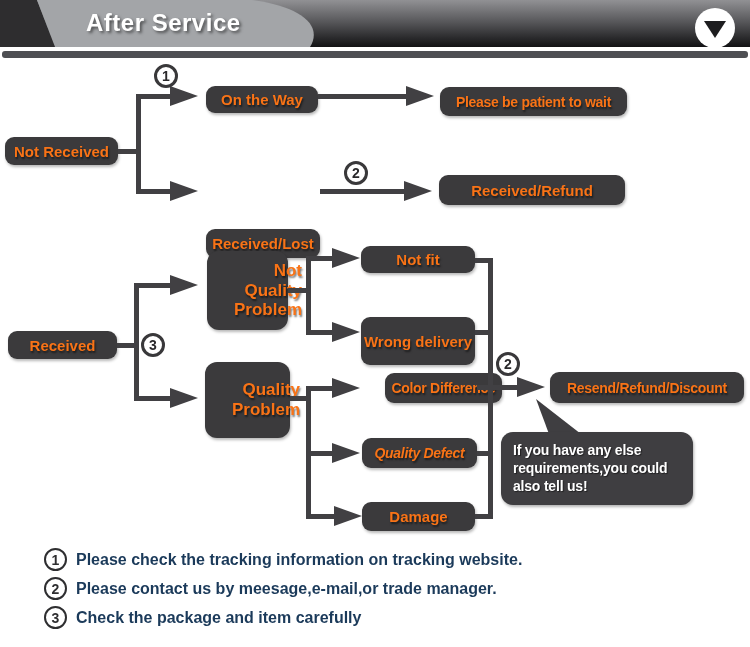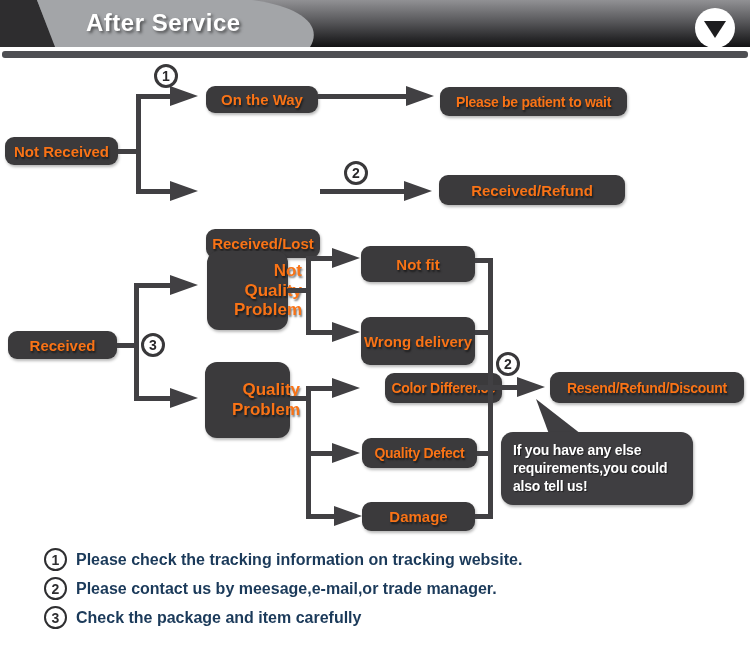--- a/index.html
+++ b/index.html
@@ -100,33 +100,33 @@
 
   <div class="hline" style="left:134px;top:396px;width:38px;height:5px;"></div>
   <div class="arrow" style="left:170px;top:388px;"></div>
   <div class="node multi" style="left:205px;top:362px;width:85px;height:76px;">Quality
 Problem</div>
 
   <div class="hline" style="left:288px;top:288px;width:22px;height:5px;"></div>
   <div class="vline" style="left:306px;top:256px;width:5px;height:78px;"></div>
   <div class="hline" style="left:306px;top:256px;width:30px;height:5px;"></div>
   <div class="arrow" style="left:332px;top:248px;"></div>
-  <div class="node" style="left:361px;top:246px;width:114px;height:36px;">Not fit</div>
+  <div class="node" style="left:361px;top:246px;width:114px;height:27px;">Not fit</div>
   <div class="hline" style="left:306px;top:330px;width:30px;height:5px;"></div>
   <div class="arrow" style="left:332px;top:322px;"></div>
   <div class="node" style="left:361px;top:317px;width:114px;height:48px;">Wrong delivery</div>
 
   <div class="hline" style="left:290px;top:396px;width:20px;height:5px;"></div>
   <div class="vline" style="left:306px;top:386px;width:5px;height:132px;"></div>
   <div class="hline" style="left:306px;top:386px;width:30px;height:5px;"></div>
   <div class="arrow" style="left:332px;top:378px;"></div>
   <div class="node small" style="left:360px;top:373px;width:117px;height:30px;margin-left:25px;">Color Difference</div>
   <div class="hline" style="left:306px;top:451px;width:30px;height:5px;"></div>
   <div class="arrow" style="left:332px;top:443px;"></div>
-  <div class="node small" style="left:362px;top:438px;width:115px;height:30px;">Quality Defect</div>
+  <div class="node small" style="left:362px;top:438px;width:115px;height:30px;font-style:italic;">Quality Defect</div>
   <div class="hline" style="left:306px;top:514px;width:32px;height:5px;"></div>
   <div class="arrow" style="left:334px;top:506px;"></div>
   <div class="node" style="left:362px;top:502px;width:113px;height:29px;">Damage</div>
 
   <div class="hline" style="left:475px;top:258px;width:18px;height:5px;"></div>
   <div class="hline" style="left:475px;top:330px;width:18px;height:5px;"></div>
   <div class="hline" style="left:477px;top:451px;width:14px;height:5px;"></div>
   <div class="hline" style="left:475px;top:514px;width:16px;height:5px;"></div>
   <div class="vline" style="left:488px;top:258px;width:5px;height:261px;"></div>
   <div class="badge" style="left:496px;top:352px;">2</div>

